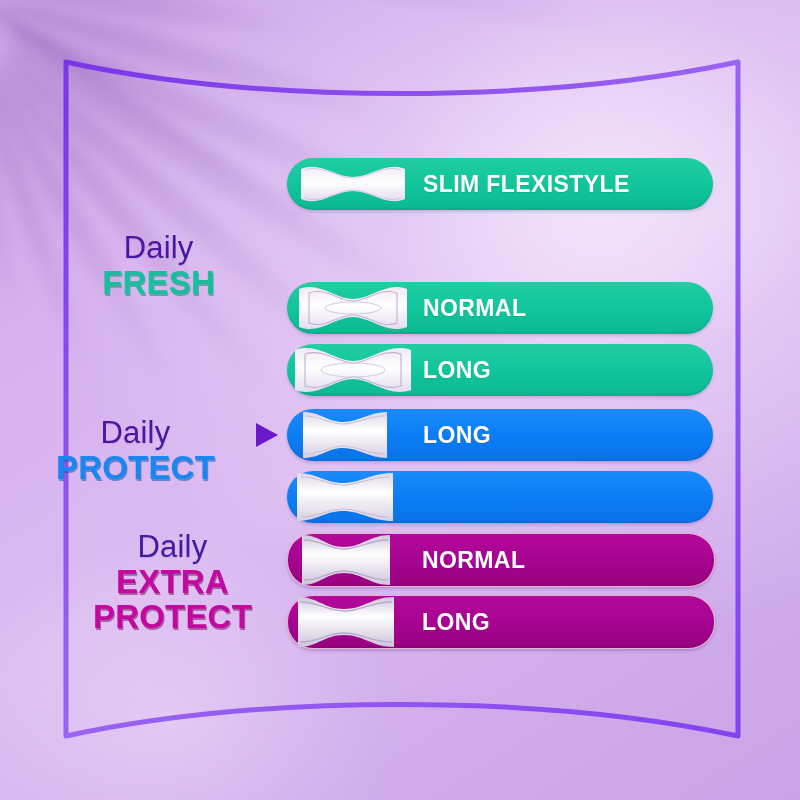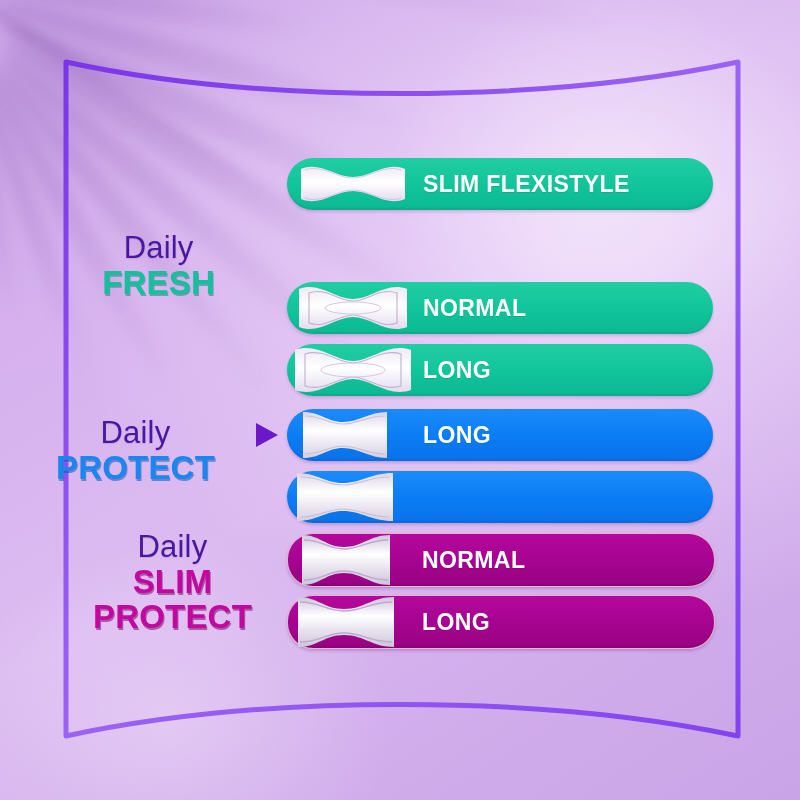--- a/index.html
+++ b/index.html
@@ -167,21 +167,21 @@
   </div>
 
   <div class="cat protect" style="right:585px;top:417px;">
     <span class="daily">Daily</span>
     <span class="strong">PROTECT</span>
   </div>
   <div class="pointer" style="left:256px;top:423px;"></div>
 
   <div class="cat extra" style="right:548px;top:531px;">
     <span class="daily">Daily</span>
-    <span class="strong">SLIM</span>
+    <span class="strong">EXTRA</span>
     <span class="strong">PROTECT</span>
   </div>
 
   <div class="rows">
 
     <div class="row green" style="top:158px;">
       <svg class="pad" viewBox="0 0 124 58">
         <defs>
           <linearGradient id="pw1" x1="0" y1="0" x2="0" y2="1">
             <stop offset="0%" stop-color="#efeaf4"></stop>

